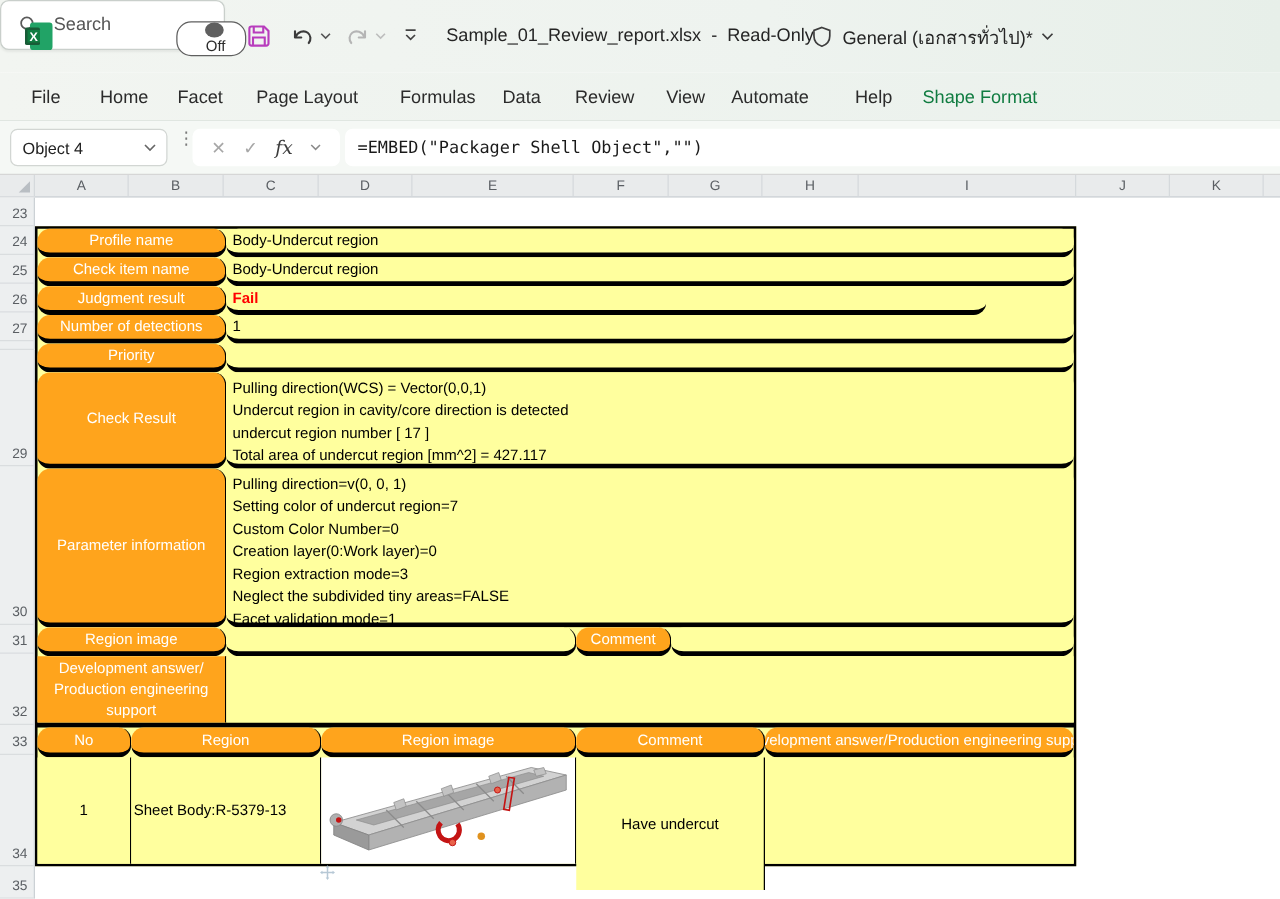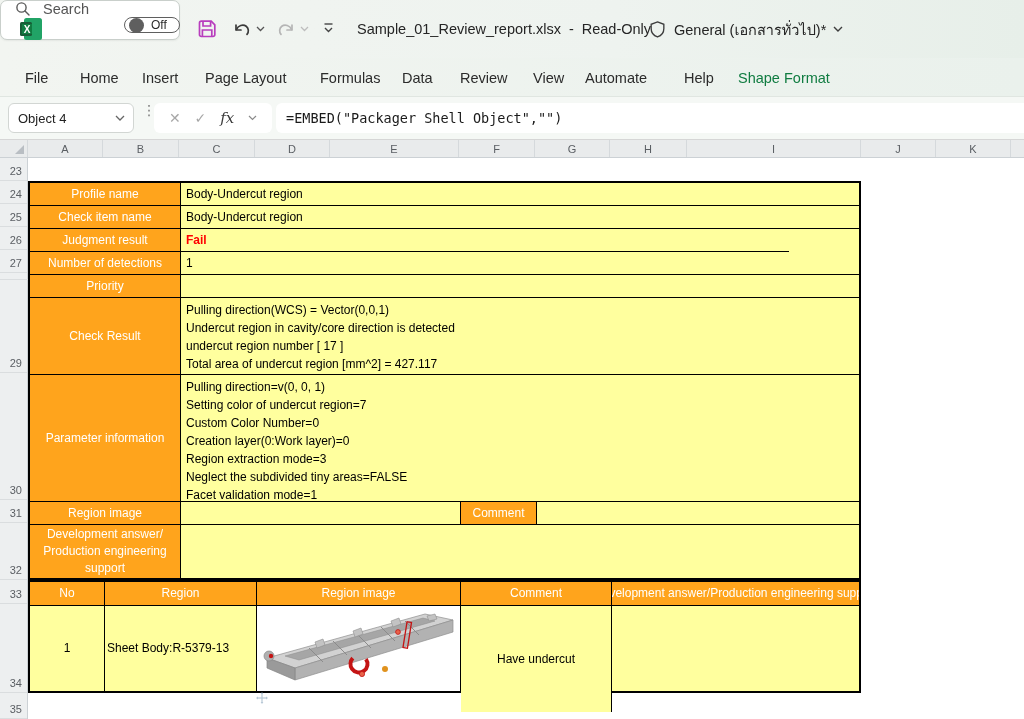--- a/index.html
+++ b/index.html
@@ -6,33 +6,33 @@
   html,body { width:1024px; height:719px; overflow:hidden; }
   body { font-family:"Liberation Sans", sans-serif; background:#fff; }
   #app { position:relative; width:1024px; height:719px; background:#fff; }
 
   
   #titlebar { position:absolute; left:0; top:0; width:1024px; height:58px;
     background:linear-gradient(90deg,#f2f5f1 0%,#eef3ef 60%,#e7efe9 100%); }
   .tb-item { position:absolute; display:flex; align-items:center; }
   #excel-icon { left:18px; top:16px; width:26px; height:26px; }
   #autosave-label { left:58px; top:0; height:58px; font-size:13.5px; color:#2b2b2b; }
-  #autosave-toggle { left:124px; top:17px; width:56px; height:16px; border:1px solid #5f5f5f;
-    border-radius:12px; background:#fff; display:flex; align-items:center; }
+  #autosave-toggle { left:141px; top:17px; width:56px; height:28px; border:1px solid #5f5f5f;
+    border-radius:12px; background:#fff; display:flex; align-items:center;flex-direction:column; }
   #autosave-knob { width:15px; height:15px; border-radius:50%; background:#5f5f5f; margin-left:4px; }
   #autosave-state { font-size:12px; color:#2b2b2b; margin-left:7px; }
   #save-btn { left:196px; top:18px; }
   #undo-btn { left:232px; top:19px; }
   #redo-btn { left:276px; top:19px; }
   .chev-sm { margin-left:4px; }
   #qat-overflow { left:322px; top:22px; }
   #doc-title { left:357px; top:0; height:58px; font-size:14.5px; color:#252525; gap:8px; }
   #sensitivity-group { left:648px; top:0; height:58px; gap:7px; font-size:14.5px; color:#252525; }
   #search-box { left:856px; top:9px; width:180px; height:40px; background:#fff;
-    border:1px solid #c9cfcb; border-radius:7px; display:flex; align-items:flex-start;
+    border:1px solid #c9cfcb; border-radius:7px; display:flex; align-items:center;
     box-shadow:0 1px 2px rgba(0,0,0,0.06); }
   #search-box .ph { color:#555; font-size:14.5px; margin-left:12px; }
 
   
   #ribbonrow { position:absolute; left:0; top:58px; width:1024px; height:39px;
     background:linear-gradient(90deg,#f2f5f1,#eaf1ec); border-bottom:1px solid #e0e6e1; }
   .ribbon-tab { position:absolute; top:0; height:39px; display:flex; align-items:center;
     font-size:14.5px; color:#2b2b2b; cursor:default; }
   .ribbon-tab.active-ctx { color:#107C41; font-weight:400; }
 
@@ -65,21 +65,21 @@
 
   
   #report-table { position:absolute; left:28px; top:41px; width:833px; height:399px; border:2px solid #000; background:#FFFF9E; }
   #detail-table { position:absolute; left:28px; top:440px; width:833px; height:113px; border:2px solid #000; background:#FFFF9E; }
   .cell { position:absolute; font-size:12px; line-height:15px; }
   .oc { background:#FFA41C; color:#fff; display:flex; align-items:center; justify-content:center; text-align:center; }
   .yc { background:#FFFF9E; color:#000; }
   .val { display:flex; align-items:center; padding:0 5px; }
   .ml { padding:3px 5px 0 5px; white-space:pre-line; line-height:18px; }
   .br { border-right:1px solid #000; }
-  .bb { border-bottom:1px solid #000000; }
+  .bb { border-bottom:4px solid #000000;border-radius:10px; }
   .fail { color:#FF0000; font-weight:bold; }
   .center { justify-content:center; text-align:center; }
   .prewrap { white-space:pre-line; line-height:17px; }
   .clipcell { display:flex; justify-content:center; align-items:center; overflow:hidden; white-space:nowrap; }
   #cad-cell { background:#fff; overflow:hidden; }
   #move-cross { position:absolute; left:256px; top:552px; opacity:0.75; }
 </style>
 </head>
 <body>
 
@@ -149,21 +149,21 @@
         <circle cx="6.5" cy="6.5" r="4.6" fill="none" stroke="#5a5a5a" stroke-width="1.4"></circle>
         <line x1="10" y1="10" x2="14" y2="14" stroke="#5a5a5a" stroke-width="1.4" stroke-linecap="round"></line>
       </svg>
       <span class="ph">Search</span>
     </div>
   </div>
 
   <div id="ribbonrow">
       <span class="ribbon-tab" style="left: 25px;">File</span>
       <span class="ribbon-tab" style="left: 80px;">Home</span>
-      <span class="ribbon-tab" style="left: 142px;">Insert</span>
+      <span class="ribbon-tab" style="left: 142px;">Facet</span>
       <span class="ribbon-tab" style="left: 205px;">Page Layout</span>
       <span class="ribbon-tab" style="left: 320px;">Formulas</span>
       <span class="ribbon-tab" style="left: 402px;">Data</span>
       <span class="ribbon-tab" style="left: 460px;">Review</span>
       <span class="ribbon-tab" style="left: 533px;">View</span>
       <span class="ribbon-tab" style="left: 585px;">Automate</span>
       <span class="ribbon-tab" style="left: 684px;">Help</span>
       <span class="ribbon-tab active-ctx" style="left: 738px;">Shape Format</span>
     </div>
 

